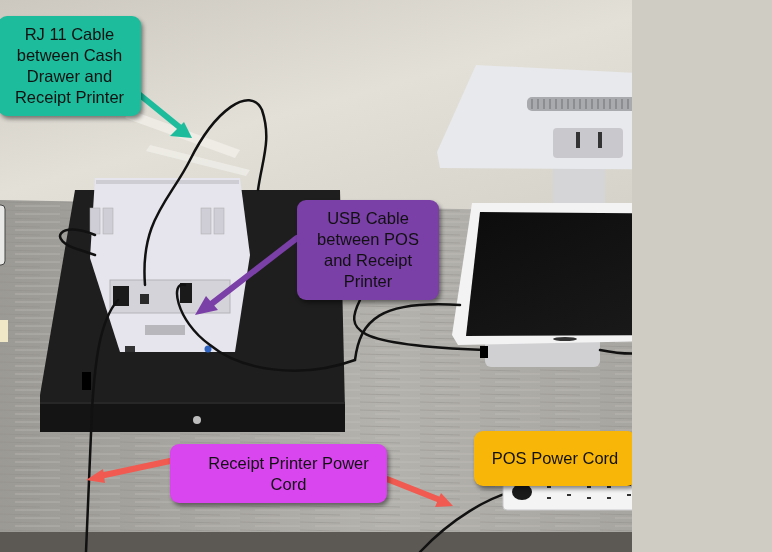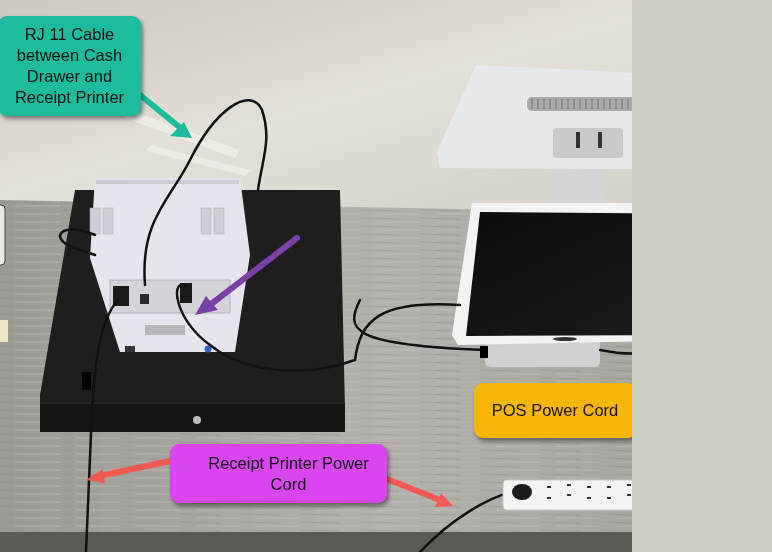--- a/index.html
+++ b/index.html
@@ -186,16 +186,20 @@
     <g>
       <line x1="387" y1="479" x2="440" y2="500" stroke="#f15a50" stroke-width="6" stroke-linecap="round"></line>
       <polygon points="453,506 435,507 441,493" fill="#f15a50"></polygon>
     </g>
   </svg>
 
   <div id="callout-rj11" class="callout" style="background:#1cbc9c;">RJ 11 Cable
 between Cash
 Drawer and
 Receipt Printer</div>
-  <div id="callout-pos" class="callout" style="background:#f8b608;">POS Power Cord</div>
+  <div id="callout-usb" class="callout" style="background:#7b3fa8;">USB Cable
+between POS
+and Receipt
+Printer</div>
+  <div id="callout-pos" class="callout" style="background:#f8b608;margin-top:48px;">POS Power Cord</div>
   <div id="callout-rpp" class="callout" style="background:#d946ef;padding-left:28px;">Receipt Printer Power
 Cord</div>
 </div>
 
 </body></html>

